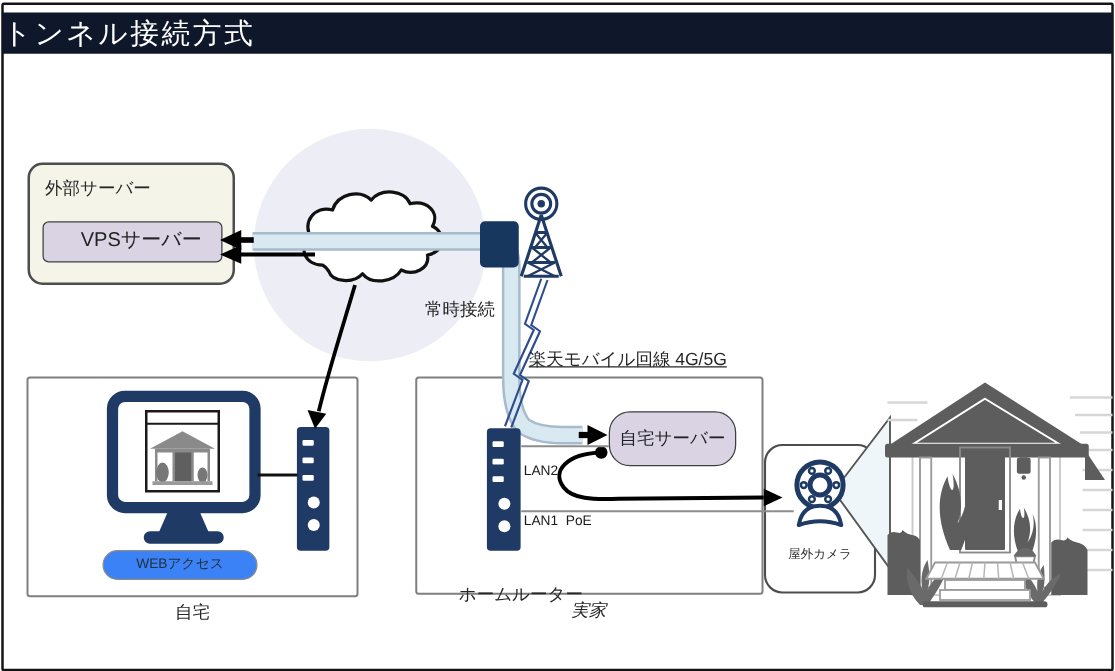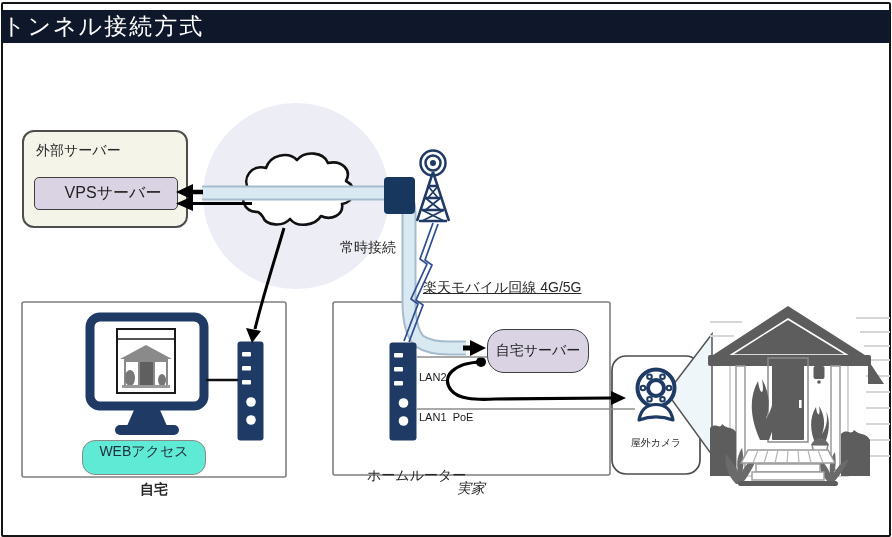--- a/index.html
+++ b/index.html
@@ -14,23 +14,23 @@
   .lbl-sm{position:absolute;font-size:11px;color:#1a1a1a;white-space:pre;}
   .cream-box{position:absolute;left:22px;top:130px;width:166px;height:98px;
              background:#f4f4e9;border:2px solid #4d4d4d;border-radius:12px;box-sizing:border-box;}
   .vps-box{position:absolute;left:34px;top:177px;width:144px;height:33px;background:#d9d3e4;
            border:1.6px solid #3f3f3f;border-radius:5px;box-sizing:border-box;
            text-align:center;line-height:30px;font-size:16px;padding-left:14px;}
   .server-box{position:absolute;left:487px;top:329px;width:102px;height:44px;background:#d9d3e4;
            border:1.6px solid #3f3f3f;border-radius:17px;box-sizing:border-box;
            text-align:center;line-height:41px;font-size:14px;}
   .modem{position:absolute;left:384px;top:177px;width:31px;height:37px;background:#17375e;border-radius:4px;}
-  .pill{position:absolute;left:82px;top:440px;width:124px;height:35px;background:#5eead4;
+  .pill{position:absolute;left:82px;top:440px;width:124px;height:24px;background:#3b82f6;
         border:1.5px solid #8a8a8a;border-radius:13px;box-sizing:border-box;
-        text-align:center;line-height:21px;font-size:14px;color:#24303f;}
+        text-align:center;line-height:21px;font-size:11px;color:#24303f;}
   .ctr{text-align:center;}
   svg{display:block;}
   .layer{position:absolute;left:0;top:0;pointer-events:none;}
 </style>
 </head>
 <body>
 
 <div class="canvas">
 
   <svg class="layer" width="892" height="537" viewBox="0 0 892 537">
@@ -104,21 +104,21 @@
       <rect x="5" y="11" width="9" height="4.5" rx="1"></rect>
       <rect x="5" y="25" width="9" height="4.5" rx="1"></rect>
       <rect x="5" y="39" width="9" height="4.5" rx="1"></rect>
       <circle cx="14" cy="61" r="4.8"></circle>
       <circle cx="14" cy="79" r="4.8"></circle>
     </g>
   </svg>
   <div class="pill">
     <span>WEBアクセス</span>
   </div>
-  <div class="lbl ctr" style="left:124px;top:481px;width:60px;font-weight:bold;">自宅</div>
+  <div class="lbl ctr" style="left:124px;top:481px;width:60px;">自宅</div>
 
   <svg class="abs" style="left:389px;top:342px;" width="28" height="99" viewBox="0 0 28 99">
     <rect x="0.5" y="0.5" width="27" height="98" rx="3" fill="#1f3a64"></rect>
     <g fill="#fff">
       <rect x="5" y="11" width="9" height="4.5" rx="1"></rect>
       <rect x="5" y="25" width="9" height="4.5" rx="1"></rect>
       <rect x="5" y="39" width="9" height="4.5" rx="1"></rect>
       <circle cx="14.5" cy="61" r="4.8"></circle>
       <circle cx="14.5" cy="79" r="4.8"></circle>
     </g>

